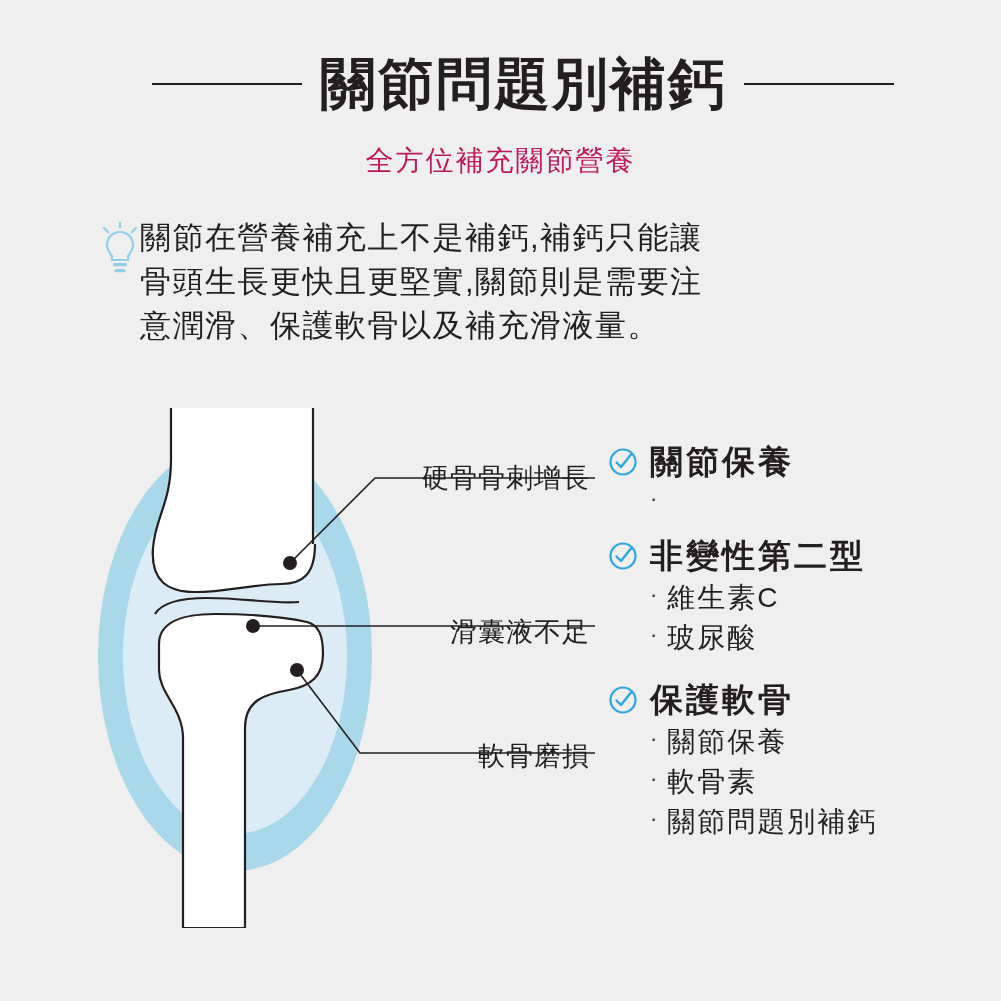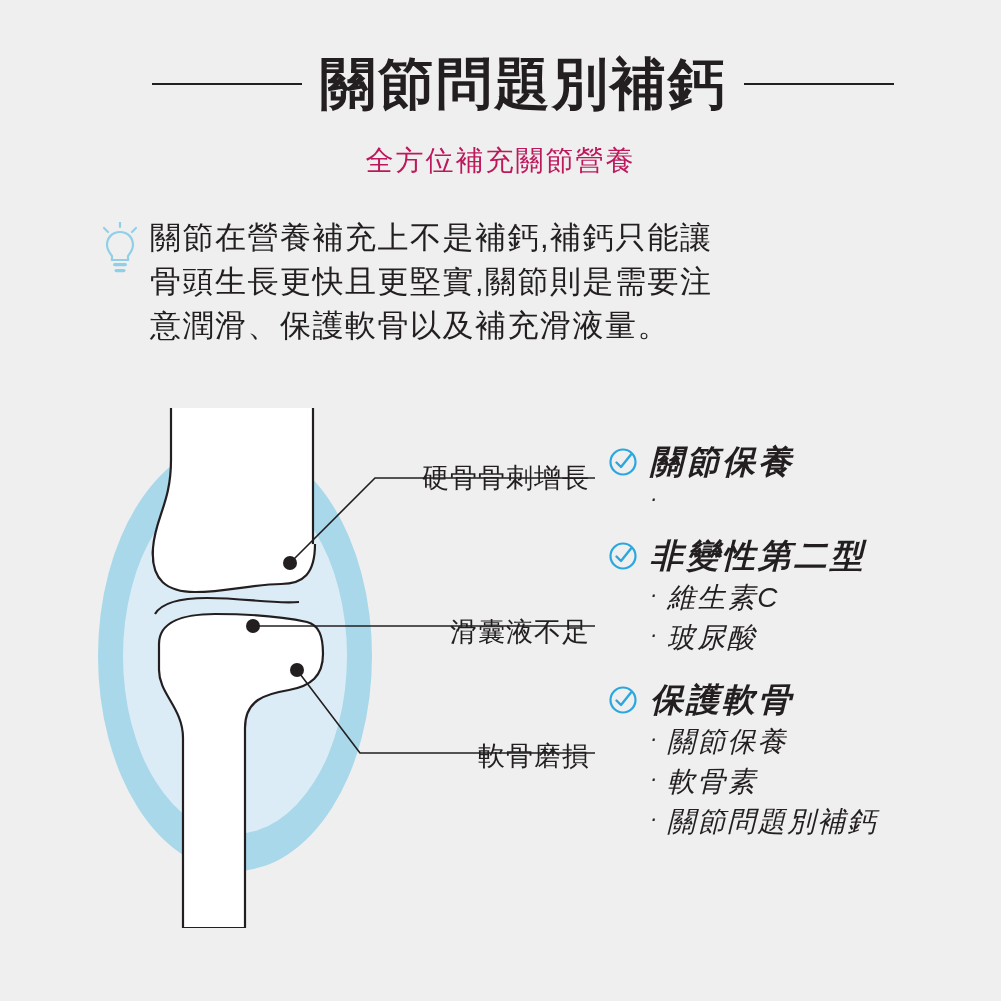--- a/index.html
+++ b/index.html
@@ -49,21 +49,20 @@
     color: #be185d;
   }
 
   
   .lead {
     position: absolute;
     top: 216px; left: 100px;
     width: 830px;
     display: flex;
     align-items: flex-start;
-    gap: 10px;
   }
   .bulb {
     width: 40px; height: 60px;
     flex: 0 0 40px;
     position: relative;
     margin-top: 6px;
   }
   .lead-text {
     font-size: 31px;
     line-height: 1.42;
@@ -97,21 +96,21 @@
   .callout.c1 { top: 52px; }
   .callout.c2 { top: 206px; }
   .callout.c3 { top: 330px; }
 
   
   .right-col {
     position: absolute;
     top: 444px; left: 608px;
     width: 380px;
   }
-  .group { margin-bottom: 14px; font-style: italic; }
+  .group { margin-bottom: 14px; }
   .group-head {
     display: flex;
     align-items: center;
     gap: 12px;
   }
   .check {
     width: 30px; height: 30px;
     flex: 0 0 30px;
     position: relative;
   }

